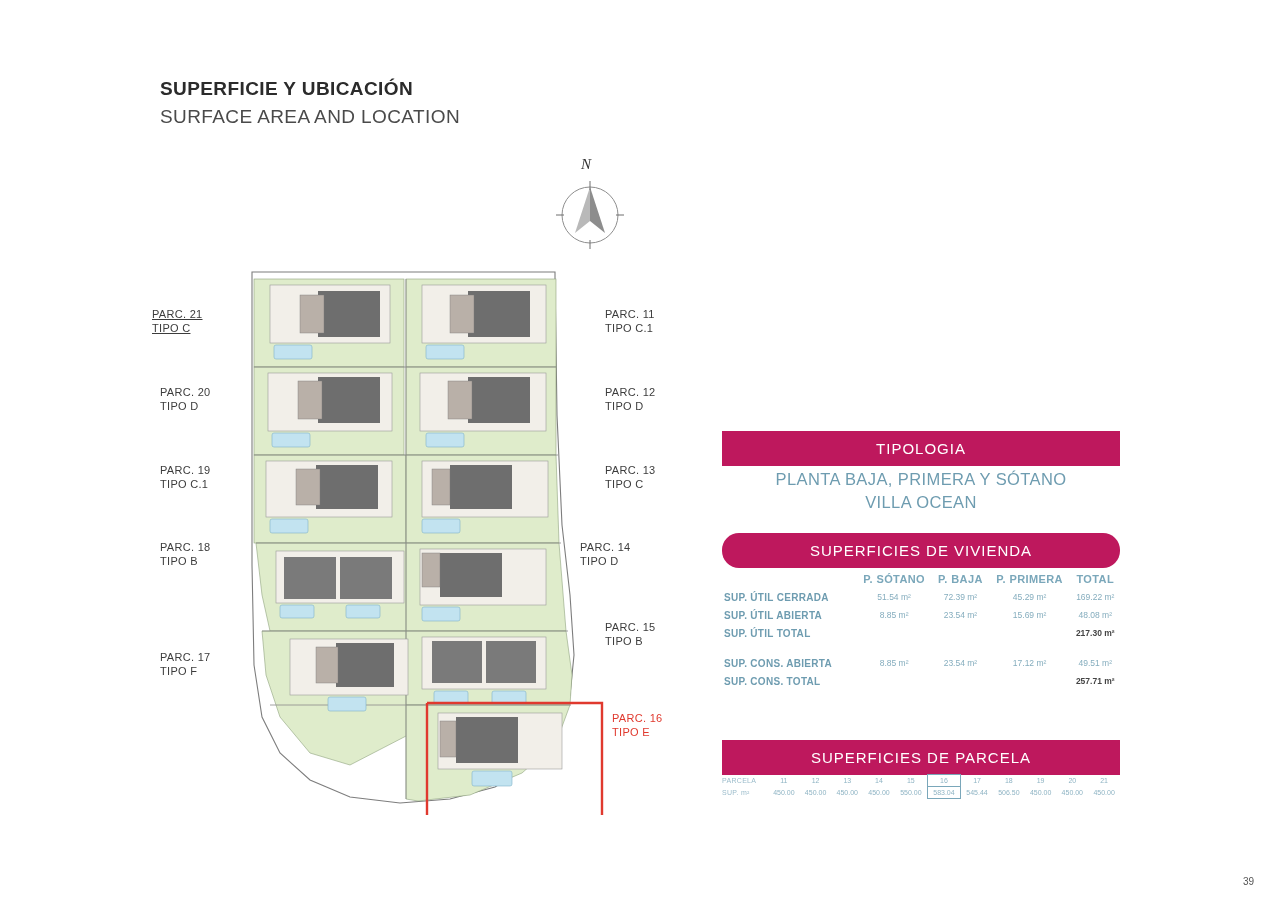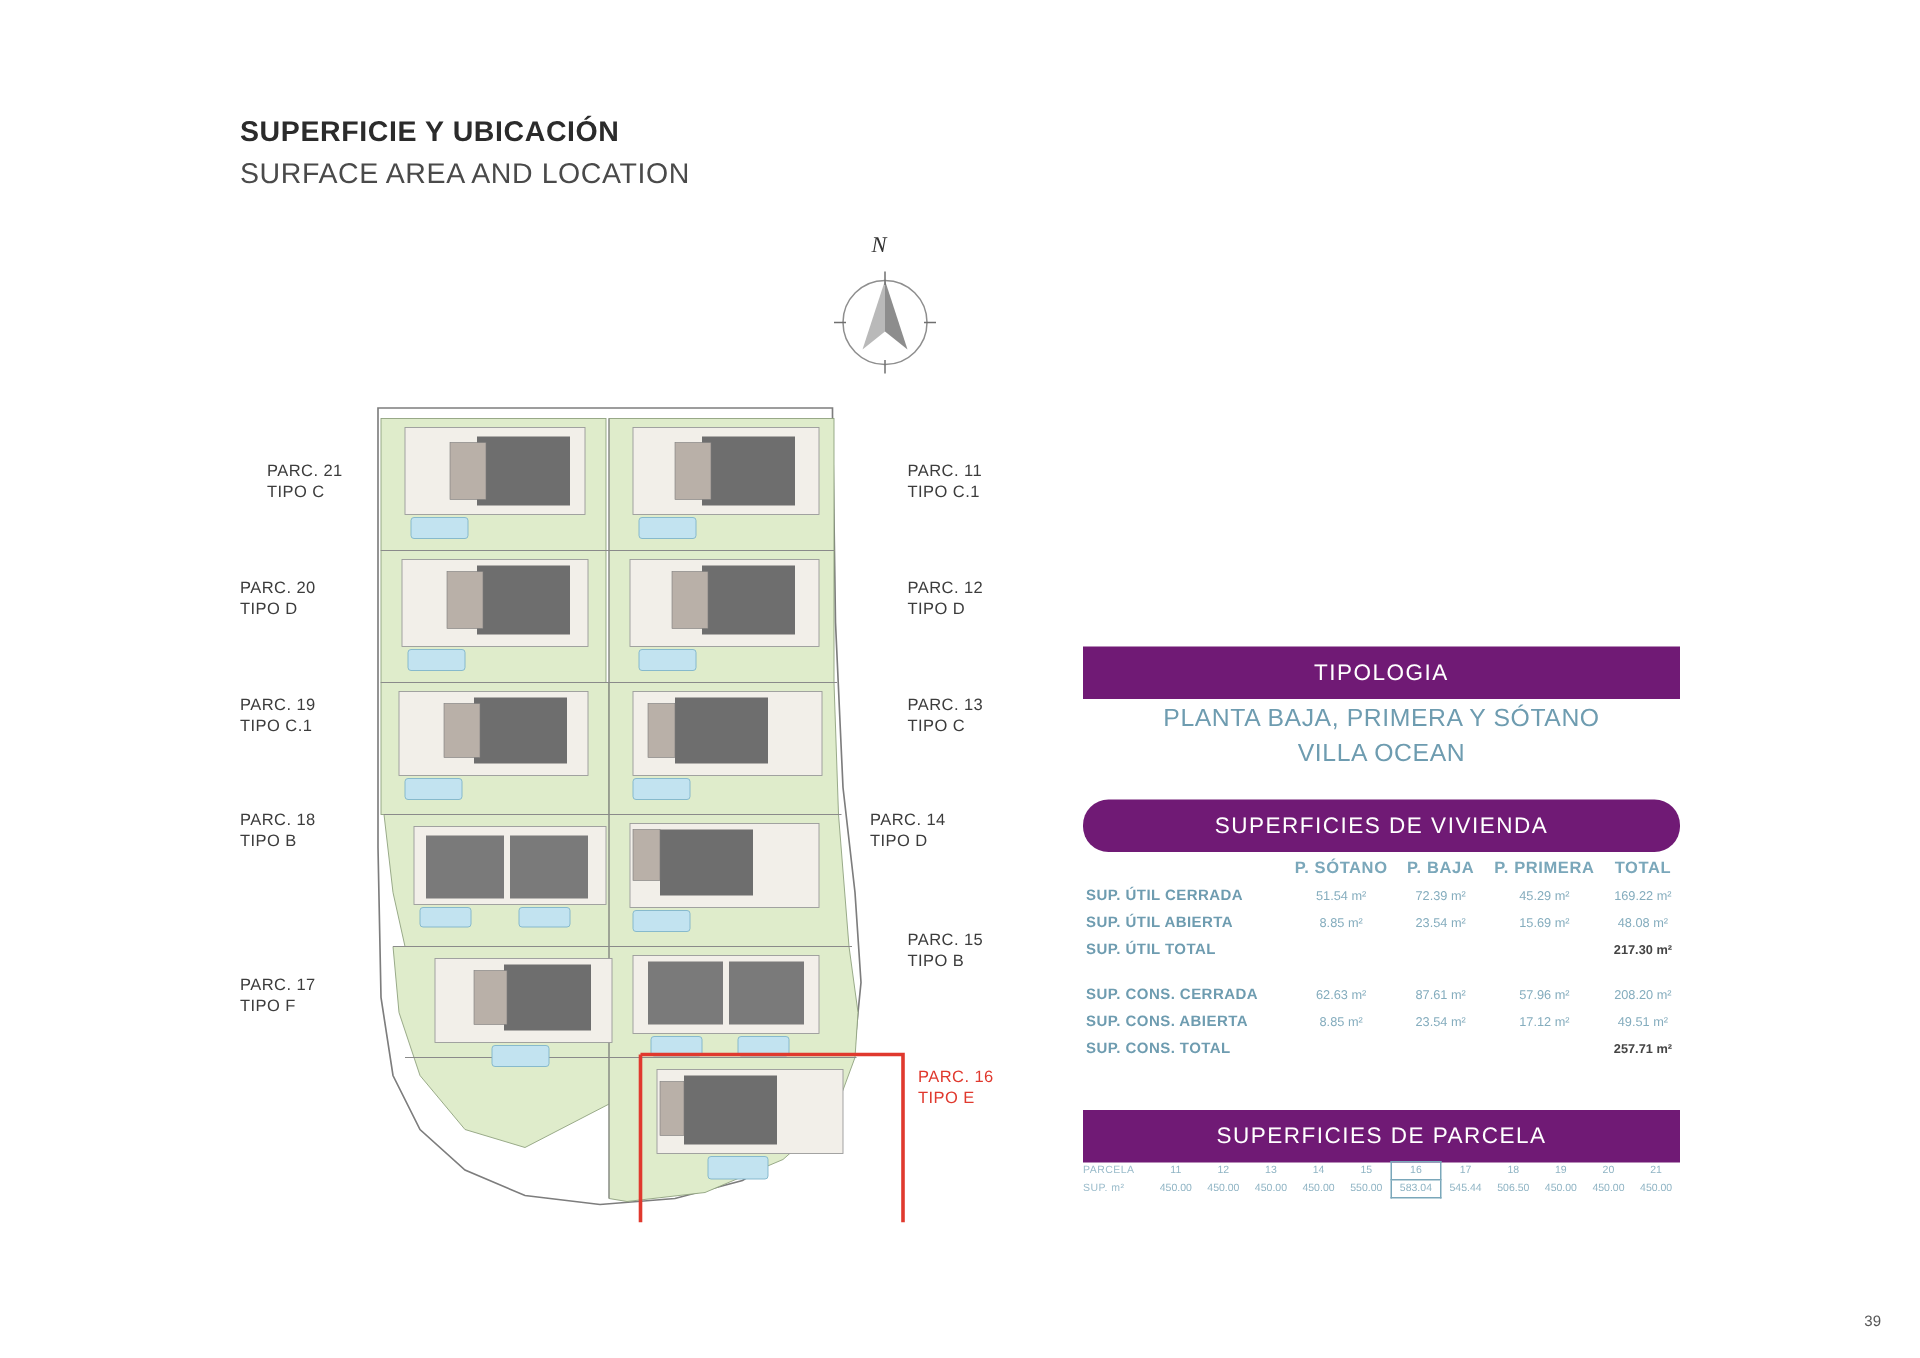--- a/index.html
+++ b/index.html
@@ -75,21 +75,21 @@
   .plot-label.right { text-align: left; }
   .plot-label.highlight { color: #e0392e; }
 
   
   .panel {
     position: absolute;
     left: 722px;
     width: 398px;
   }
   .bar {
-    background: #701a75;
+    background: #be185d;
     color: #ffffff;
     text-align: center;
     font-size: 15px;
     letter-spacing: 1px;
     padding: 9px 0 9px 0;
   }
   .tipologia-bar { top: 431px; }
   .tip-body {
     top: 468px;
     text-align: center;
@@ -290,21 +290,21 @@
       <rect x="322" y="506" width="40" height="15" rx="2" fill="#c2e3f0" stroke="#7fb4c9" stroke-width="0.6"></rect>
     </g>
 
     <g>
       <path d="M277,438 L277,550" stroke="#e0392e" stroke-width="2.4" fill="none"></path>
       <path d="M277,438 L452,438 L452,550" stroke="#e0392e" stroke-width="2.4" fill="none"></path>
     </g>
   </svg>
 
   
-  <div class="plot-label" style="left:28px; top:42px;">
+  <div class="plot-label" style="left:2px; top:42px;text-decoration:underline;">
     <span>PARC. 21</span><br>
     <span>TIPO C</span>
   </div>
   <div class="plot-label" style="left:10px; top:120px;">
     <span>PARC. 20</span><br>
     <span>TIPO D</span>
   </div>
   <div class="plot-label" style="left:10px; top:198px;">
     <span>PARC. 19</span><br>
     <span>TIPO C.1</span>
@@ -381,27 +381,20 @@
     <tr>
       <td class="lbl">SUP. ÚTIL TOTAL</td>
       <td></td>
       <td></td>
       <td></td>
       <td class="total-val">217.30 m²</td>
     </tr>
     <tr class="spacer">
         <td colspan="5"></td>
       </tr>
-    <tr>
-      <td class="lbl">SUP. CONS. CERRADA</td>
-      <td>62.63 m²</td>
-      <td>87.61 m²</td>
-      <td>57.96 m²</td>
-      <td>208.20 m²</td>
-    </tr>
     <tr>
       <td class="lbl">SUP. CONS. ABIERTA</td>
       <td>8.85 m²</td>
       <td>23.54 m²</td>
       <td>17.12 m²</td>
       <td>49.51 m²</td>
     </tr>
     <tr>
       <td class="lbl">SUP. CONS. TOTAL</td>
       <td></td>

